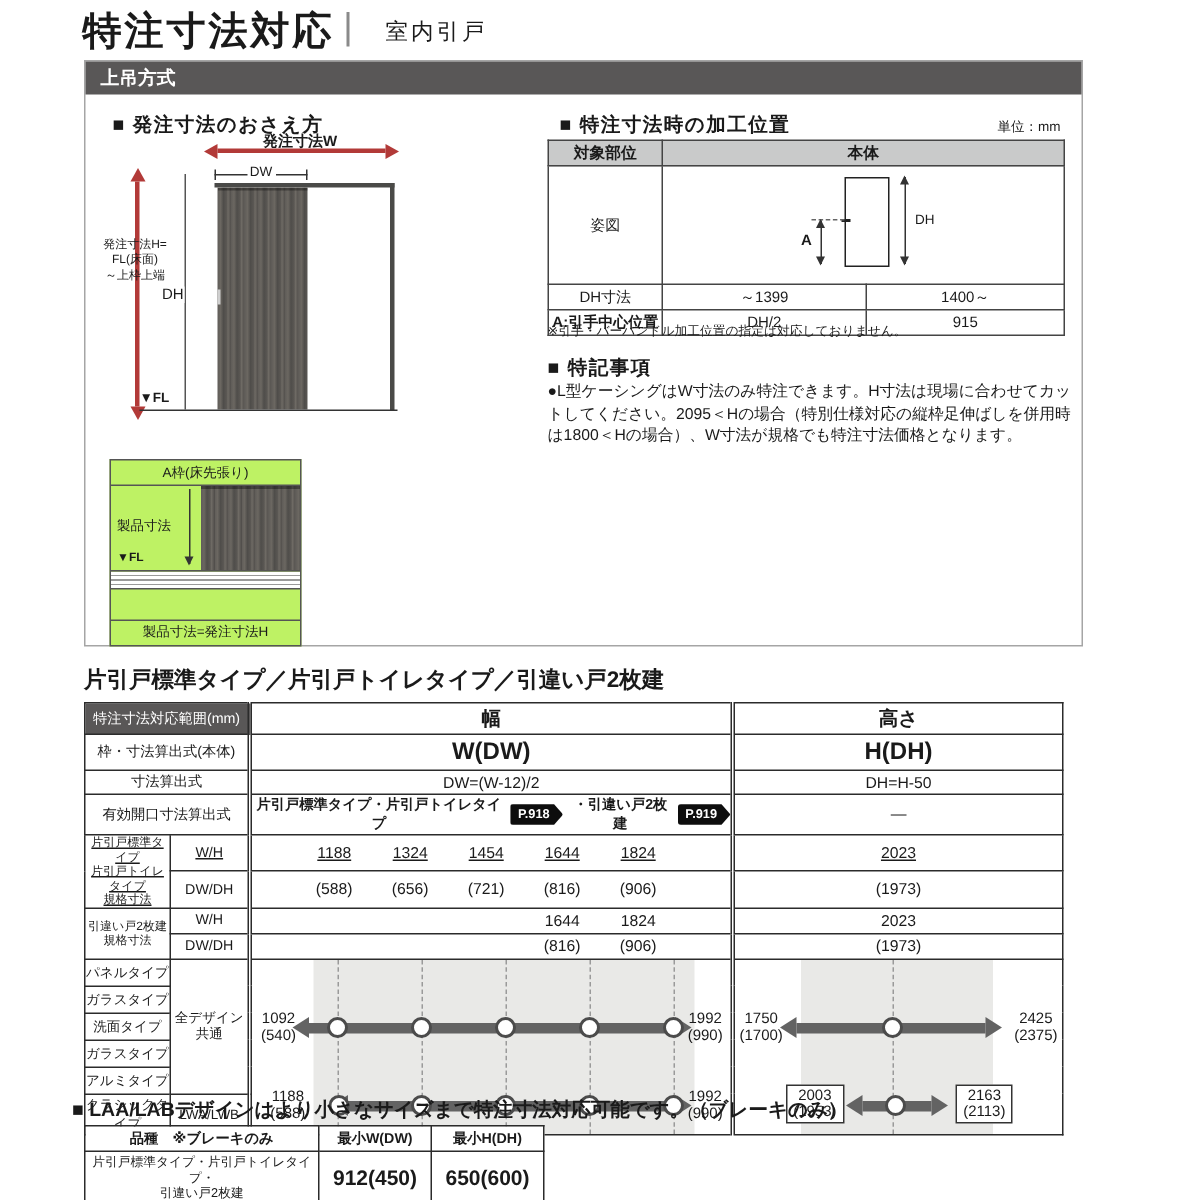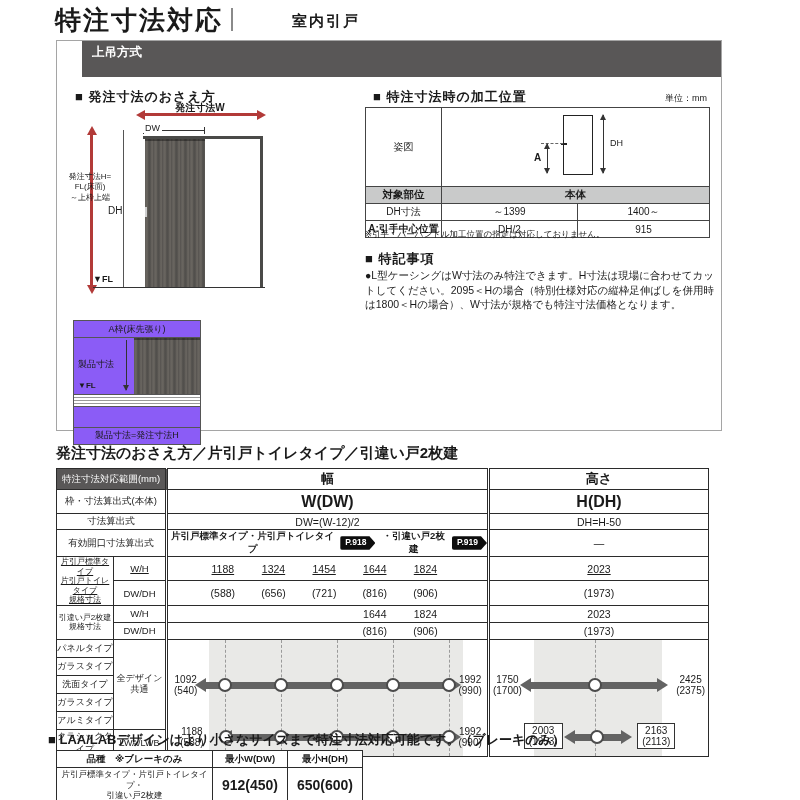--- a/index.html
+++ b/index.html
@@ -5,25 +5,25 @@
   html,body{margin:0;padding:0;background:#e8e8e8;}
   .page{position:relative;width:800px;height:800px;background:#ffffff;margin:0 auto;
         font-family:"Liberation Sans","DejaVu Sans",sans-serif;color:#1a1a1a;overflow:hidden;}
   .abs{position:absolute;}
   .pre{white-space:pre-line;}
   .bold{font-weight:bold;}
 
   
   .page-title{left:55px;top:3px;font-size:26px;font-weight:bold;letter-spacing:2px;}
   .title-divider{left:231px;top:8px;width:2px;height:23px;background:#8a8a8a;}
-  .page-subtitle{left:257px;top:12px;font-size:15px;font-weight:bold;letter-spacing:2px;margin-left:35px;}
+  .page-subtitle{left:257px;top:12px;font-size:15px;font-weight:normal;letter-spacing:2px;}
 
   
   .upper-box{left:56px;top:40px;width:666px;height:391px;border:1px solid #a5a5a5;background:#fff;box-sizing:border-box;}
-  .upper-bar{height:36px;background:#595757;color:#fff;font-size:12.5px;font-weight:bold;line-height:22px;padding-left:10px;margin-left:25px;}
+  .upper-bar{height:22px;background:#595757;color:#fff;font-size:12.5px;font-weight:bold;line-height:22px;padding-left:10px;}
   .box-content{position:relative;width:100%;height:367px;}
 
   .sec-heading{font-size:13px;font-weight:bold;letter-spacing:1px;}
 
   
   .harrow-red{position:absolute;height:3px;background:#b23a38;}
   .harrow-red::before,.harrow-red::after{content:"";position:absolute;width:0;height:0;top:calc(50% - 5px);}
   .harrow-red::before{left:-9px;border-top:5px solid transparent;border-bottom:5px solid transparent;border-right:9px solid #b23a38;}
   .harrow-red::after{right:-9px;border-top:5px solid transparent;border-bottom:5px solid transparent;border-left:9px solid #b23a38;}
   .varrow-red{position:absolute;width:3px;background:#b23a38;}
@@ -43,21 +43,21 @@
   .harrow-gray::after{right:-11px;border-top:7px solid transparent;border-bottom:7px solid transparent;border-left:11px solid #636363;}
 
   .dimline{position:absolute;height:1px;background:#333;}
   .dimline::before,.dimline::after{content:"";position:absolute;top:-3px;width:1px;height:7px;background:#333;}
   .dimline::before{left:0;}.dimline::after{right:0;}
 
   .wood{background:repeating-linear-gradient(90deg,#5f5c58 0px,#6b6761 2px,#4f4d4a 4px,#5a5753 6px,#6e6a64 7px,#524f4c 9px);
         box-shadow:inset 0 2px 0 rgba(0,0,0,.35);}
 
   
-  .aframe{position:absolute;left:16px;top:243px;width:126px;border:1px solid #555;background:#8b5cf6;font-size:9px;}
+  .aframe{position:absolute;left:16px;top:243px;width:126px;border:1px solid #555;background:#bef264;font-size:9px;}
   .aframe .hd{height:16px;line-height:16px;text-align:center;border-bottom:1px solid #555;}
   .aframe .bd{position:relative;height:56px;}
   .aframe .floor{height:11px;border-top:1px solid #555;background:repeating-linear-gradient(180deg,#fff 0 2px,#9a9a9a 2px 3px);}
   .aframe .gap{height:20px;border-top:1px solid #555;}
   .aframe .ft{height:16px;line-height:15px;text-align:center;border-top:1px solid #555;}
 
   
   table{border-collapse:collapse;}
   .proc{position:absolute;left:308px;top:30px;width:344px;table-layout:fixed;}
   .proc th,.proc td{border:1px solid #444;box-sizing:border-box;}
@@ -121,21 +121,21 @@
   <div class="abs upper-box">
     <div class="upper-bar">上吊方式</div>
     <div class="box-content">
 
       <div class="abs sec-heading" style="left:18px;top:11px;">■ 発注寸法のおさえ方</div>
 
       <div class="abs" style="left:78px;top:24px;width:130px;text-align:center;font-size:10px;font-weight:bold;">発注寸法W</div>
       <div class="harrow-red" style="left:88px;top:36px;width:112px;"></div>
 
       <div class="dimline" style="left:86px;top:53px;width:62px;"></div>
-      <div class="abs" style="left:86px;top:46px;width:62px;font-size:9px;"><span style="background:#fff;padding:0 2px;">DW</span></div>
+      <div class="abs" style="left:86px;top:46px;width:62px;text-align:center;font-size:9px;"><span style="background:#fff;padding:0 2px;">DW</span></div>
 
       <div class="abs" style="left:86px;top:59px;width:120px;height:3px;background:#4a4a48;"></div>
       <div class="abs" style="left:203px;top:59px;width:3px;height:152px;background:#4a4a48;"></div>
       <div class="abs wood" style="left:88px;top:62px;width:60px;height:148px;"></div>
       <div class="abs" style="left:88px;top:130px;width:2px;height:10px;background:#cfcfcf;"></div>
 
       <div class="varrow-red" style="left:33px;top:58px;height:150px;"></div>
       <div class="abs pre" style="left:4px;top:95px;width:58px;font-size:8px;line-height:1.3;text-align:center;">発注寸法H=
 FL(床面)
 ～上枠上端</div>
@@ -163,38 +163,38 @@
       <div class="abs" style="right:14px;top:15px;font-size:9px;">単位：mm</div>
 
       <table class="proc">
         <colgroup>
             <col style="width:76px">
             <col style="width:136px">
             <col style="width:132px">
           </colgroup>
         <tbody>
             <tr>
+          <th>対象部位</th>
+          <th colspan="2">本体</th>
+        </tr>
+        <tr>
           <td class="lbl">姿図</td>
           <td colspan="2">
             <div class="figcell">
               <div class="abs" style="left:120px;top:6px;width:28px;height:58px;border:1.5px solid #222;background:#fff;"></div>
               <div class="varrow-thin" style="left:160px;top:6px;height:58px;"></div>
               <div class="abs" style="left:167px;top:29px;font-size:9px;">DH</div>
               <div class="abs" style="left:118px;top:34px;width:6px;height:2px;background:#222;"></div>
               <div class="abs" style="left:98px;top:34px;width:22px;border-top:1px dashed #666;"></div>
               <div class="varrow-thin" style="left:104px;top:35px;height:29px;"></div>
               <div class="abs bold" style="left:91px;top:43px;font-size:10px;">A</div>
             </div>
           </td>
         </tr>
         <tr>
-          <th>対象部位</th>
-          <th colspan="2">本体</th>
-        </tr>
-        <tr>
           <td class="val">DH寸法</td>
           <td class="val">～1399</td>
           <td class="val">1400～</td>
         </tr>
         <tr>
           <td class="val bold">A:引手中心位置</td>
           <td class="val">DH/2</td>
           <td class="val">915</td>
         </tr>
       </tbody>
@@ -202,21 +202,21 @@
       <div class="abs" style="left:308px;top:152px;font-size:8.5px;">※引手・バーハンドル加工位置の指定は対応しておりません。</div>
 
       <div class="abs sec-heading" style="left:308px;top:173px;">■ 特記事項</div>
       <div class="abs bullets" style="left:308px;top:191px;width:352px;">
         <div class="bi">●L型ケーシングはW寸法のみ特注できます。H寸法は現場に合わせてカットしてください。2095＜Hの場合（特別仕様対応の縦枠足伸ばしを併用時は1800＜Hの場合）、W寸法が規格でも特注寸法価格となります。</div>
       </div>
 
     </div>
   </div>
 
-  <div class="abs main-title">発注寸法のおさえ方／片引戸トイレタイプ／引違い戸2枚建</div>
+  <div class="abs main-title">片引戸標準タイプ／片引戸トイレタイプ／引違い戸2枚建</div>
 
   <table class="main">
     <colgroup>
         <col style="width:57px">
         <col style="width:53px">
         <col style="width:322px">
         <col style="width:220px">
       </colgroup>
     <tbody>
         <tr style="height:21px;">

